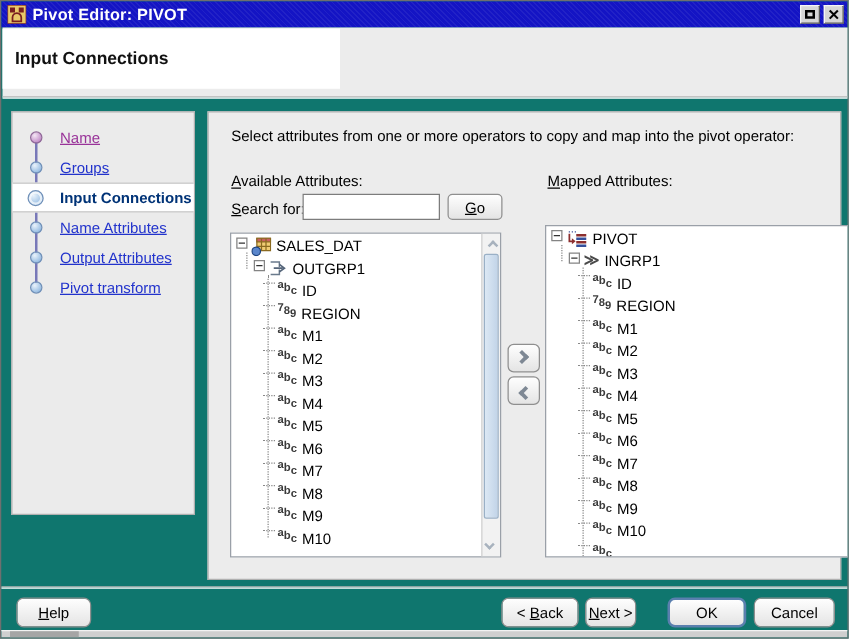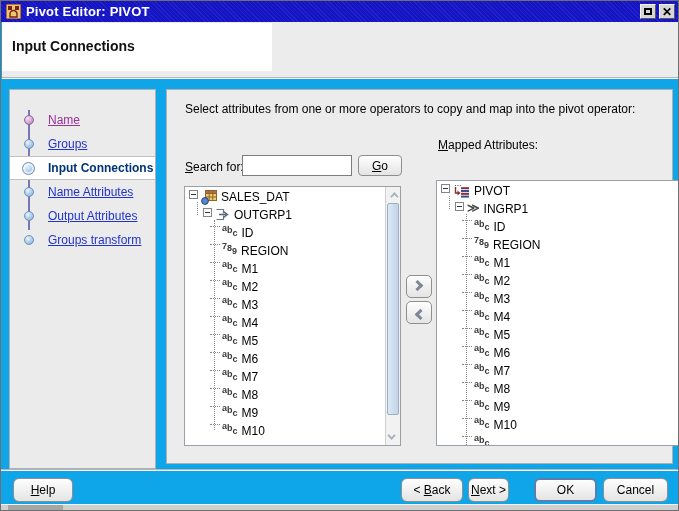--- a/index.html
+++ b/index.html
@@ -1,18 +1,18 @@
 <!DOCTYPE html>
 <html><head>
 <meta charset="utf-8">
 <style>
   * { margin:0; padding:0; box-sizing:border-box; }
   html,body { background:#d8d8d8; font-family:"Liberation Sans", sans-serif; }
   .window {
-    position:relative; width:679px; height:511px; background:#0ea5e9;
+    position:relative; width:679px; height:511px; background:#0f766e;
     border:1px solid #6f6f6f; overflow:hidden; font-size:12px; color:#000;
   }
   
   .titlebar {
     position:absolute; left:0; top:0; width:100%; height:21px;
     background:
       repeating-linear-gradient(45deg, rgba(255,255,255,.06) 0 1px, transparent 1px 3px),
       #1414c4;
     display:flex; align-items:center; padding:0 3px;
   }
@@ -27,22 +27,22 @@
   .max-glyph { width:8px; height:7px; border:2px solid #000; display:block; }
   .close-glyph { font-weight:bold; font-size:12px; line-height:1; color:#000; }
   
   .header { position:absolute; left:1px; top:21px; width:677px; height:56px; background:#ececec; }
   .header-white { position:absolute; left:0; top:1px; width:270px; height:48px; background:#fff; }
   .header h1 { position:absolute; left:10px; top:16px; font-size:14px; font-weight:bold; color:#111; }
   .header-rule { position:absolute; left:0; top:55px; width:100%; height:2px;
     border-top:1px solid #b5b5b5; border-bottom:1px solid #fdfdfd; }
   
   .sidebar {
-    position:absolute; left:8px; top:88px; width:147px; height:380px;
-    background:#ebebeb; border:1px solid #b0b0b0; padding-top:18px;
+    position:absolute; left:8px; top:88px; width:147px; height:323px;
+    background:#ebebeb; border:1px solid #b0b0b0; padding-top:8px;
   }
   .step-line { position:absolute; left:18px; top:20px; width:2px; height:120px; background:#7878b8; }
   .step-row { position:relative; height:24px; display:flex; align-items:center; }
   .step-row .bullet {
     position:absolute; left:14px; width:10px; height:10px; border-radius:50%;
     background:radial-gradient(circle at 35% 30%, #eaf3fb, #9cc0e4 70%, #7aa0cc);
     border:1px solid #7090b8;
   }
   .step-row.visited .bullet {
     background:radial-gradient(circle at 35% 30%, #f4e6f4, #c694cc 70%, #a878b0);
@@ -178,28 +178,29 @@
         <div class="step-row ">
           <span class="bullet"></span>
           <span class="step-label">Name Attributes</span>
         </div>
         <div class="step-row ">
           <span class="bullet"></span>
           <span class="step-label">Output Attributes</span>
         </div>
         <div class="step-row ">
           <span class="bullet"></span>
-          <span class="step-label">Groups transform</span>
+          <span class="step-label">Pivot transform</span>
         </div>
       </div>
   </div>
 
   <div class="main">
     <div class="instruction">Select attributes from one or more operators to copy and map into the pivot operator:</div>
 
+    <div class="lbl avail-lbl"><u>A</u>vailable Attributes:</div>
     <div class="lbl mapped-lbl"><u>M</u>apped Attributes:</div>
 
     <div class="sr-label"><u>S</u>earch for:</div>
     <input class="search-input" type="text" value="" style="">
     <button class="btn go-btn"><u>G</u>o</button>
 
     <div class="tree-panel tree-avail">
       <div class="tree-content" id="tree-avail">
           <div class="guide g1"></div>
           <div class="guide g2"></div>

